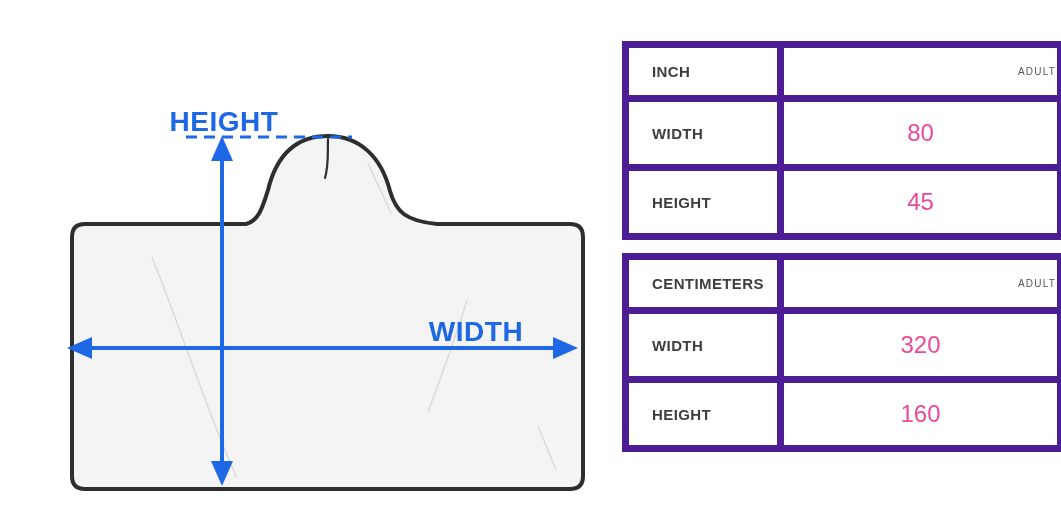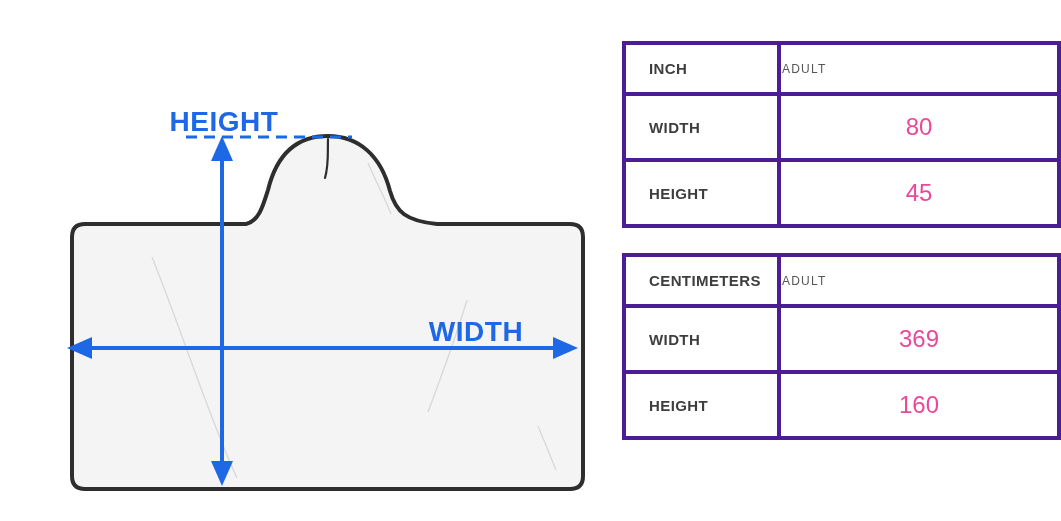--- a/index.html
+++ b/index.html
@@ -29,35 +29,35 @@
   }
   table.size-table {
     position: absolute;
     left: 622px;
     width: 435px;
     border-collapse: collapse;
     table-layout: fixed;
     background: #ffffff;
   }
   table.size-table td {
-    border: 4px solid #4c1d95;
+    border: 7px solid #4c1d95;
     vertical-align: middle;
   }
   .row-header td { height: 45px; }
   .row-data td { height: 60px; }
   .unit-cell {
     padding-left: 23px;
     font-size: 15px;
     font-weight: bold;
     color: #3e3e3e;
     letter-spacing: 0.4px;
   }
   .size-cell {
-    text-align: left;
-    font-size: 12px;
+    text-align: right;
+    font-size: 10px;
     color: #565656;
     letter-spacing: 1.2px;
   }
   .label-cell {
     padding-left: 23px;
     font-size: 15px;
     font-weight: bold;
     color: #3e3e3e;
     letter-spacing: 0.4px;
   }
@@ -137,21 +137,21 @@
       <col style="width: 155px;">
       <col style="width: 280px;">
     </colgroup>
     <tbody>
         <tr class="row-header">
       <td class="unit-cell">CENTIMETERS</td>
       <td class="size-cell">ADULT</td>
     </tr>
     <tr class="row-data">
       <td class="label-cell">WIDTH</td>
-      <td class="value-cell">369</td>
+      <td class="value-cell">320</td>
     </tr>
     <tr class="row-data">
       <td class="label-cell">HEIGHT</td>
       <td class="value-cell">160</td>
     </tr>
   </tbody>
     </table>
 
 </div>
 

